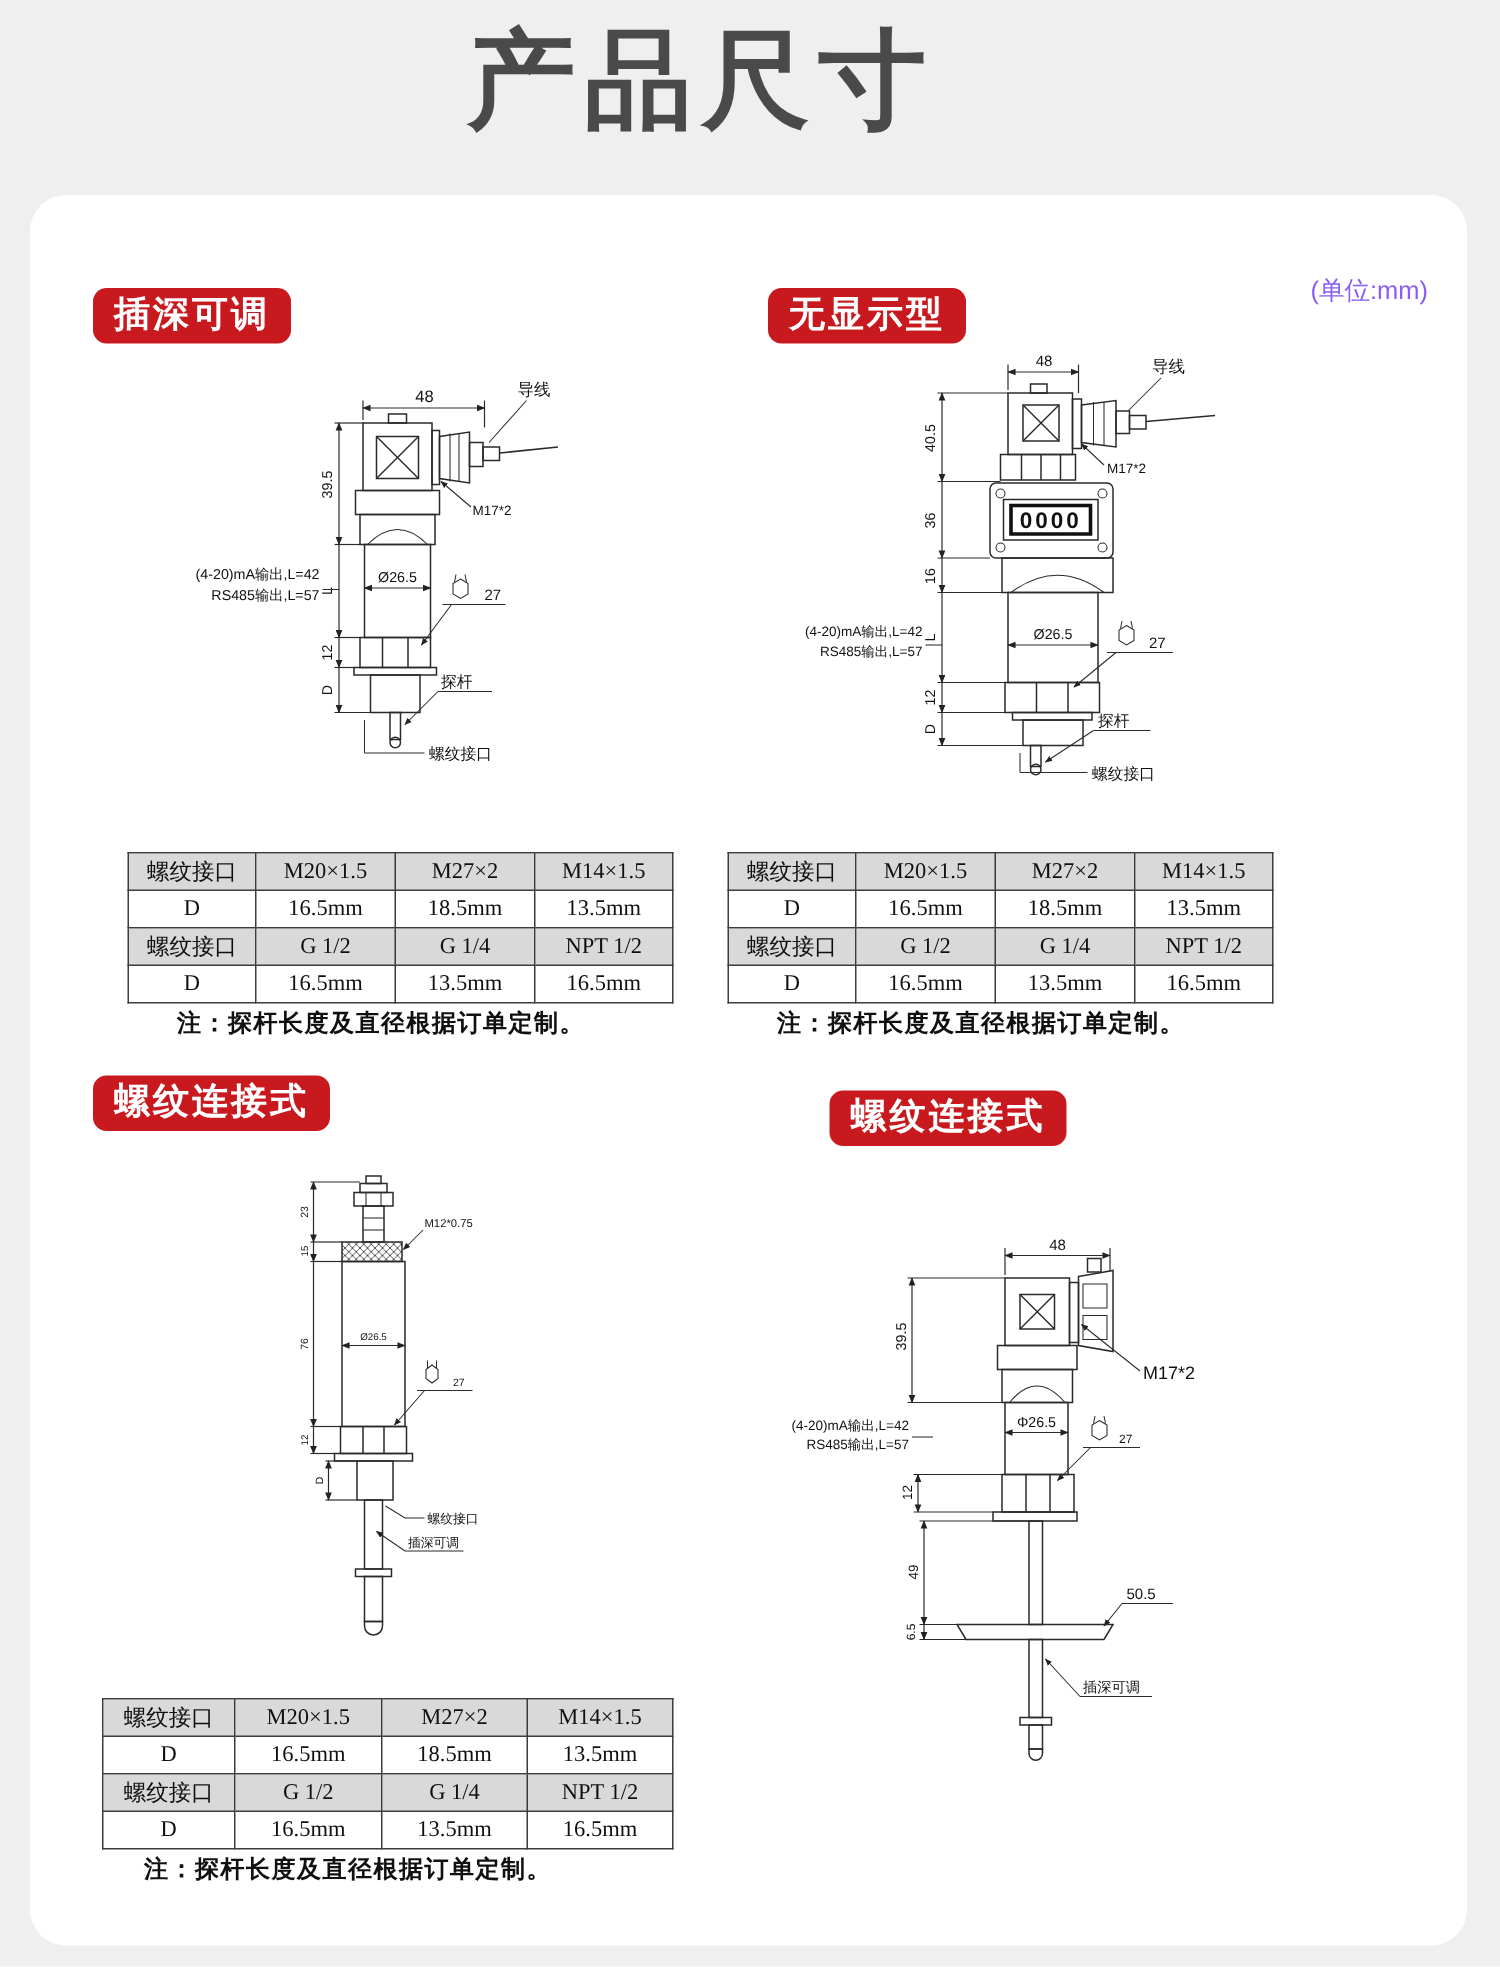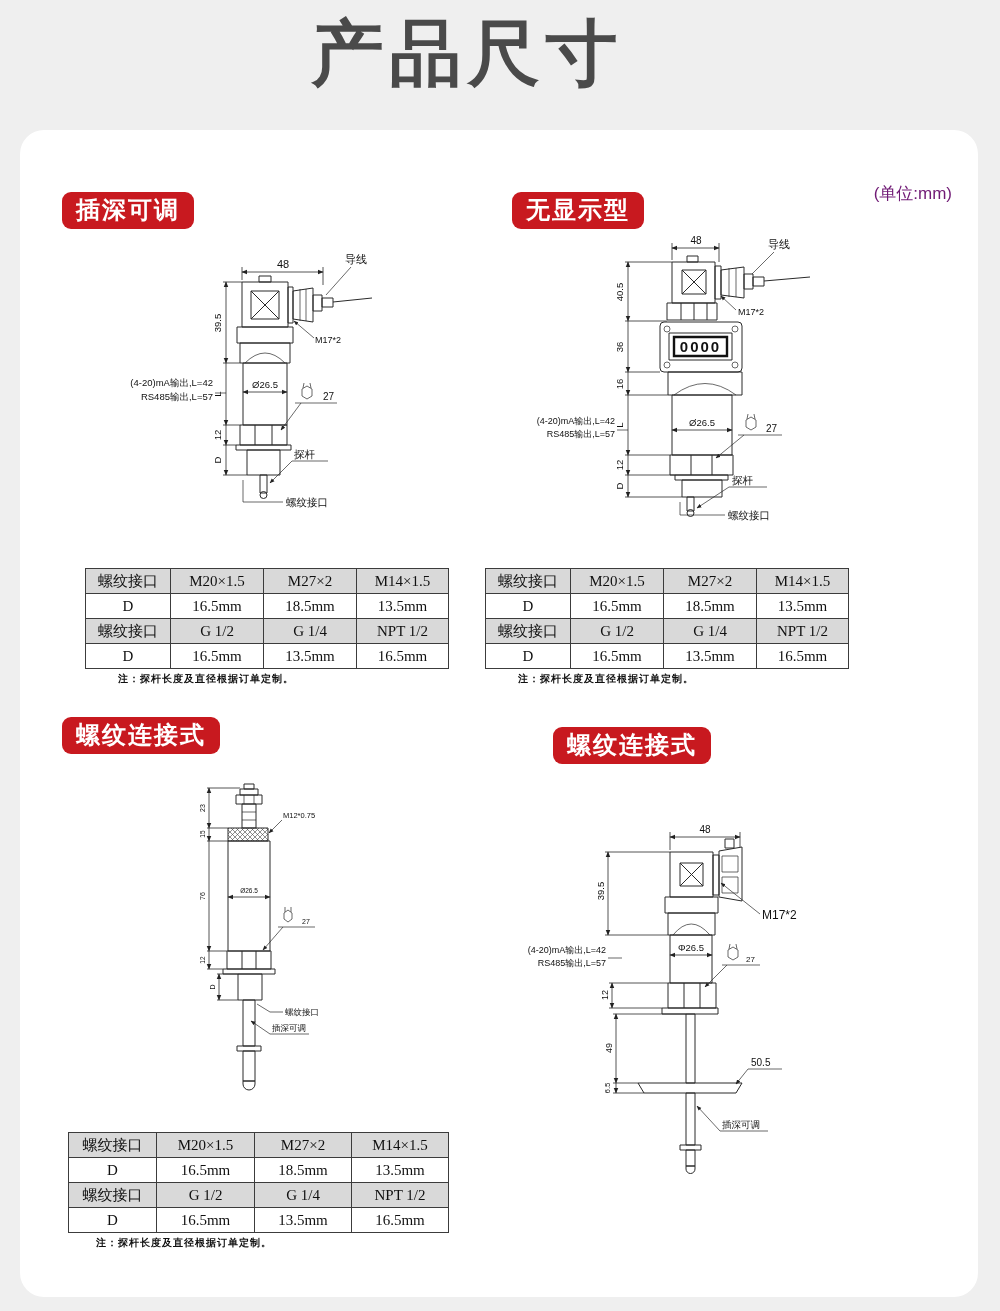--- a/index.html
+++ b/index.html
@@ -9,42 +9,42 @@
   }
   .page-title{
     position:absolute;top:6px;left:0;width:935px;text-align:center;
     font-size:72px;font-weight:700;color:#4a4a4a;letter-spacing:6px;
   }
   .card{
     position:absolute;left:20px;top:130px;width:958px;height:1167px;
     background:#ffffff;border-radius:24px;
   }
   .unit-note{
-    position:absolute;top:182px;right:48px;font-size:17px;color:#701a75;
+    position:absolute;top:182px;right:48px;font-size:17px;color:#8b5cf6;
   }
   .badge{
     position:absolute;background:#c8191f;color:#fff;font-size:24px;font-weight:700;
     padding:4px 14px;border-radius:9px;letter-spacing:2px;line-height:1.2;
   }
   svg.drawing{position:absolute;overflow:visible}
   svg.drawing *{vector-effect:non-scaling-stroke}
   svg.drawing text{font-family:"Liberation Sans",sans-serif;fill:#111;stroke:none}
   .ln{stroke:#2a2a2a;stroke-width:1;fill:none}
   .thin{stroke:#2a2a2a;stroke-width:.7;fill:none}
   .dimln{stroke:#2a2a2a;stroke-width:.8;fill:none}
   .lcd-digits{font-family:"DejaVu Sans Mono",monospace;font-weight:700;letter-spacing:2px}
   table.dim{
     position:absolute;border-collapse:collapse;background:#fff;
     font-family:"Liberation Serif",serif;font-size:15px;color:#101010;
     text-align:center;table-layout:fixed;
   }
   table.dim td{border:1.6px solid #3c3c3c;height:24px;padding:0 2px;overflow:hidden}
   table.dim tr.hdr-row td{background:#d9d9d9}
   .tnote{
-    position:absolute;font-size:10px;font-weight:700;color:#101010;
+    position:absolute;font-size:16px;font-weight:700;color:#101010;
     font-family:"Liberation Serif",serif;letter-spacing:1px;
   }
 </style>
 </head>
 <body>
 
 <svg width="0" height="0" style="position:absolute" aria-hidden="true">
   <defs>
     <marker id="ar" viewBox="0 0 10 10" refX="9" refY="5" markerWidth="7" markerHeight="7" orient="auto-start-reverse">
       <path d="M0,1 L10,5 L0,9 z" fill="#222"></path>

